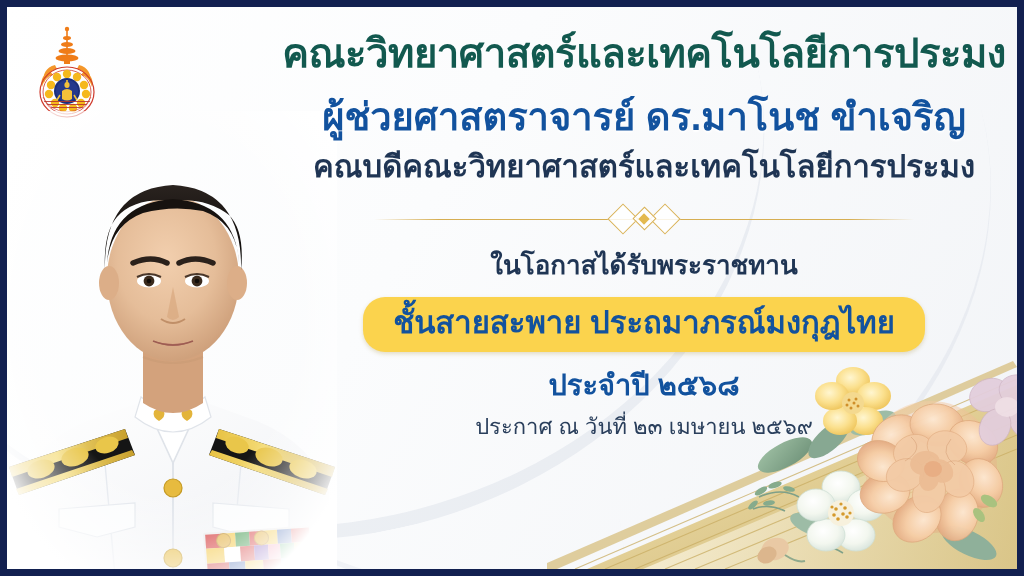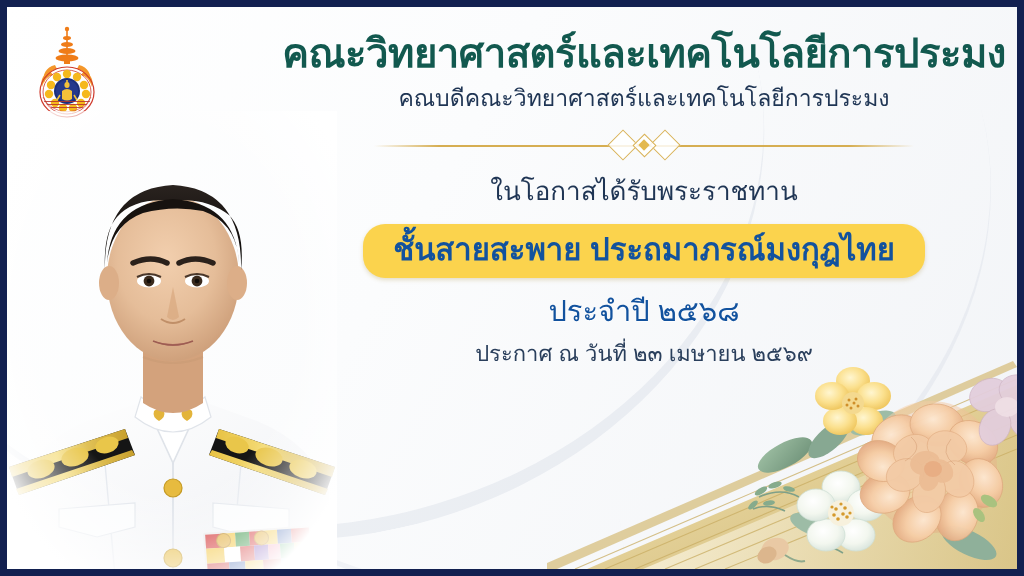--- a/index.html
+++ b/index.html
@@ -56,21 +56,21 @@
     text-shadow:0 1px 0 rgba(255,255,255,.9);
   }
   .t-name {
     margin-top:20px;
     font-size:38px; font-weight:bold;
     color:#12529e; line-height:1.15;
     text-shadow:0 2px 2px rgba(255,255,255,.95), 0 0 1px rgba(255,255,255,1);
   }
   .t-position {
     margin-top:9px;
-    font-size:23px; font-weight:normal;
+    font-size:31px; font-weight:bold;
     color:#1f3554; line-height:1.2;
   }
 
   
   .divider {
     position:relative; margin-top:16px;
     width:540px; height:34px;
   }
   .divider .line {
     position:absolute; top:17px; left:0; width:100%; height:1.5px;
@@ -86,21 +86,21 @@
   .dia.r { margin-left:10px; }
   .dia.c { width:17px; height:17px; margin-left:-8.5px; margin-top:-8.5px; }
   .dia-core {
     position:absolute; top:17px; left:50%;
     width:8px; height:8px; margin-left:-4px; margin-top:-4px;
     background:#e3b94f; transform:rotate(45deg);
   }
 
   .t-occ {
     margin-top:14px;
-    font-size:26px; font-weight:normal;
+    font-size:26px; font-weight:bold;
     color:#1f3554; line-height:1.2;
   }
   .t-decor {
     margin-top:10px;
     font-size:25px; font-weight:normal;
     color:#2a3f5c; line-height:1.2;
   }
 
   .badge {
     margin-top:16px;
@@ -108,21 +108,21 @@
     padding:8px 30px 11px 30px;
     border-radius:22px;
     background:#fbd34d;
     color:#12529e;
     font-size:31px; font-weight:bold; line-height:1.15;
     box-shadow:0 2px 4px rgba(160,130,40,.25);
   }
 
   .t-year {
     margin-top:16px;
-    font-size:29px; font-weight:normal;
+    font-size:29px; font-weight:bold;
     color:#12529e; line-height:1.2;
     text-shadow:0 1px 1px rgba(255,255,255,.9);
   }
   .t-announce {
     margin-top:12px;
     font-size:22px; font-weight:normal;
     color:#2a3f5c; line-height:1.2;
   }
 
   
@@ -333,20 +333,21 @@
 
         <circle cx="166" cy="377" r="9" fill="#e7bb3f" stroke="#c59a22" stroke-width="1.2"></circle>
         <circle cx="166" cy="447" r="9" fill="#e7bb3f" stroke="#c59a22" stroke-width="1.2"></circle>
 
         <rect x="0" y="0" width="330" height="465" fill="url(#fadeG)"></rect>
       </svg>
     </div>
 
     <div id="content">
       <div class="t-head1">คณะวิทยาศาสตร์และเทคโนโลยีการประมง</div>
+      <div class="t-name">ผู้ช่วยศาสตราจารย์ ดร.มาโนช ขำเจริญ</div>
       <div class="t-position">คณบดีคณะวิทยาศาสตร์และเทคโนโลยีการประมง</div>
 
       <div class="divider">
         <div class="line"></div>
         <div class="dia l"></div>
         <div class="dia r"></div>
         <div class="dia c"></div>
         <div class="dia-core"></div>
       </div>
 

